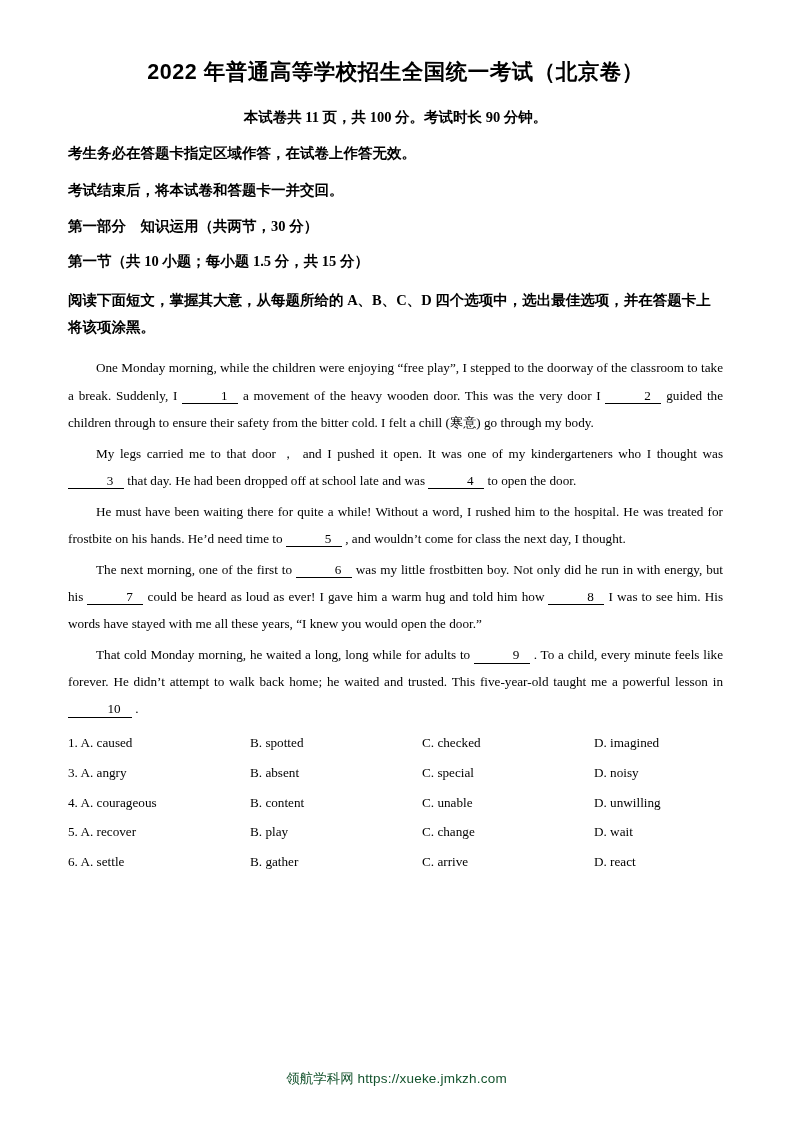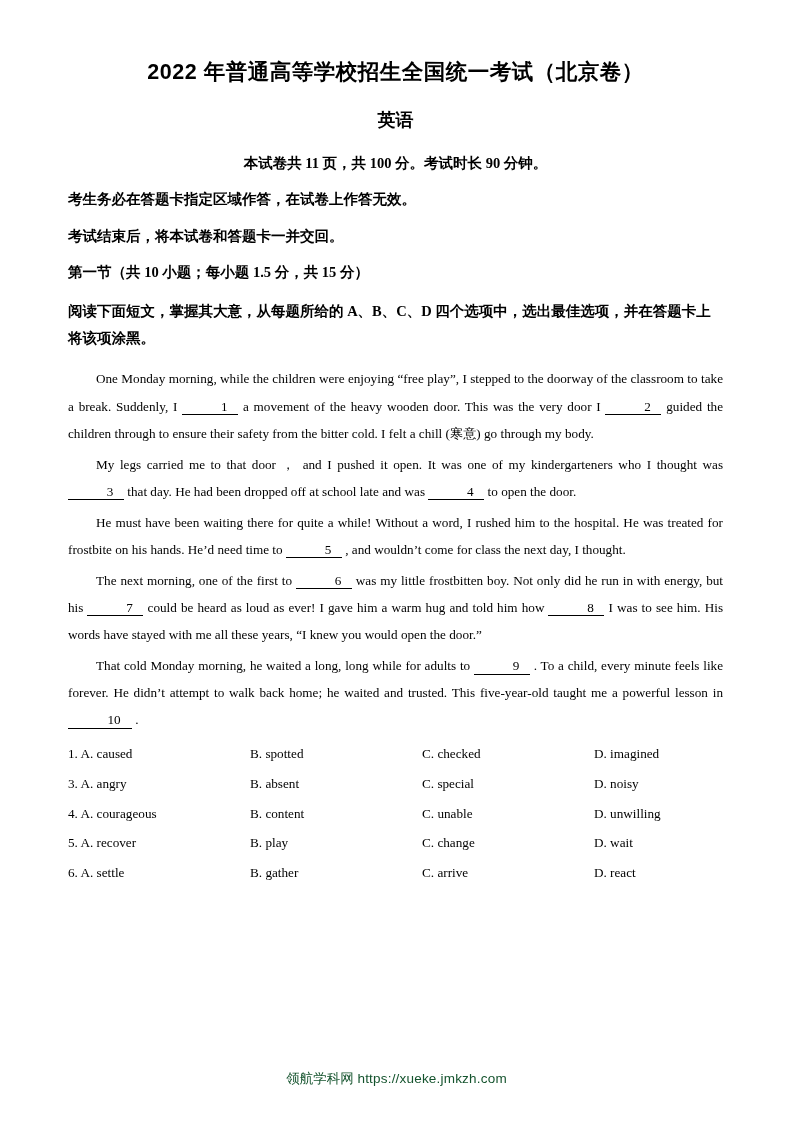--- a/index.html
+++ b/index.html
@@ -114,26 +114,26 @@
   }
   .footer .site { letter-spacing: 0.2px; }
 </style>
 </head>
 <body>
 
 <div class="page">
   <div class="content">
 
     <h1 class="doc-title">2022 年普通高等学校招生全国统一考试（北京卷）</h1>
-    <h2 class="doc-subtitle">英语</h2>
 
     <p class="centered-line">本试卷共 11 页，共 100 分。考试时长 90 分钟。</p>
     <p class="notice-line">考生务必在答题卡指定区域作答，在试卷上作答无效。</p>
     <p class="notice-line">考试结束后，将本试卷和答题卡一并交回。</p>
 
+    <p class="section-line">第一部分　知识运用（共两节，30 分）</p>
     <p class="section-line">第一节（共 10 小题；每小题 1.5 分，共 15 分）</p>
     <p class="instruction">阅读下面短文，掌握其大意，从每题所给的 A、B、C、D 四个选项中，选出最佳选项，并在答题卡上将该项涂黑。</p>
 
     <p class="para">
       <span>One Monday morning, while the children were enjoying “free play”, I stepped to the doorway of the classroom to take a break. Suddenly, I</span>
       <span class="blank b-w1">1</span>
       <span>a movement of the heavy wooden door. This was the very door I</span>
       <span class="blank b-w1">2</span>
       <span>guided the children through to ensure their safety from the bitter cold. I felt a chill (寒意) go through my body.</span>
     </p>

